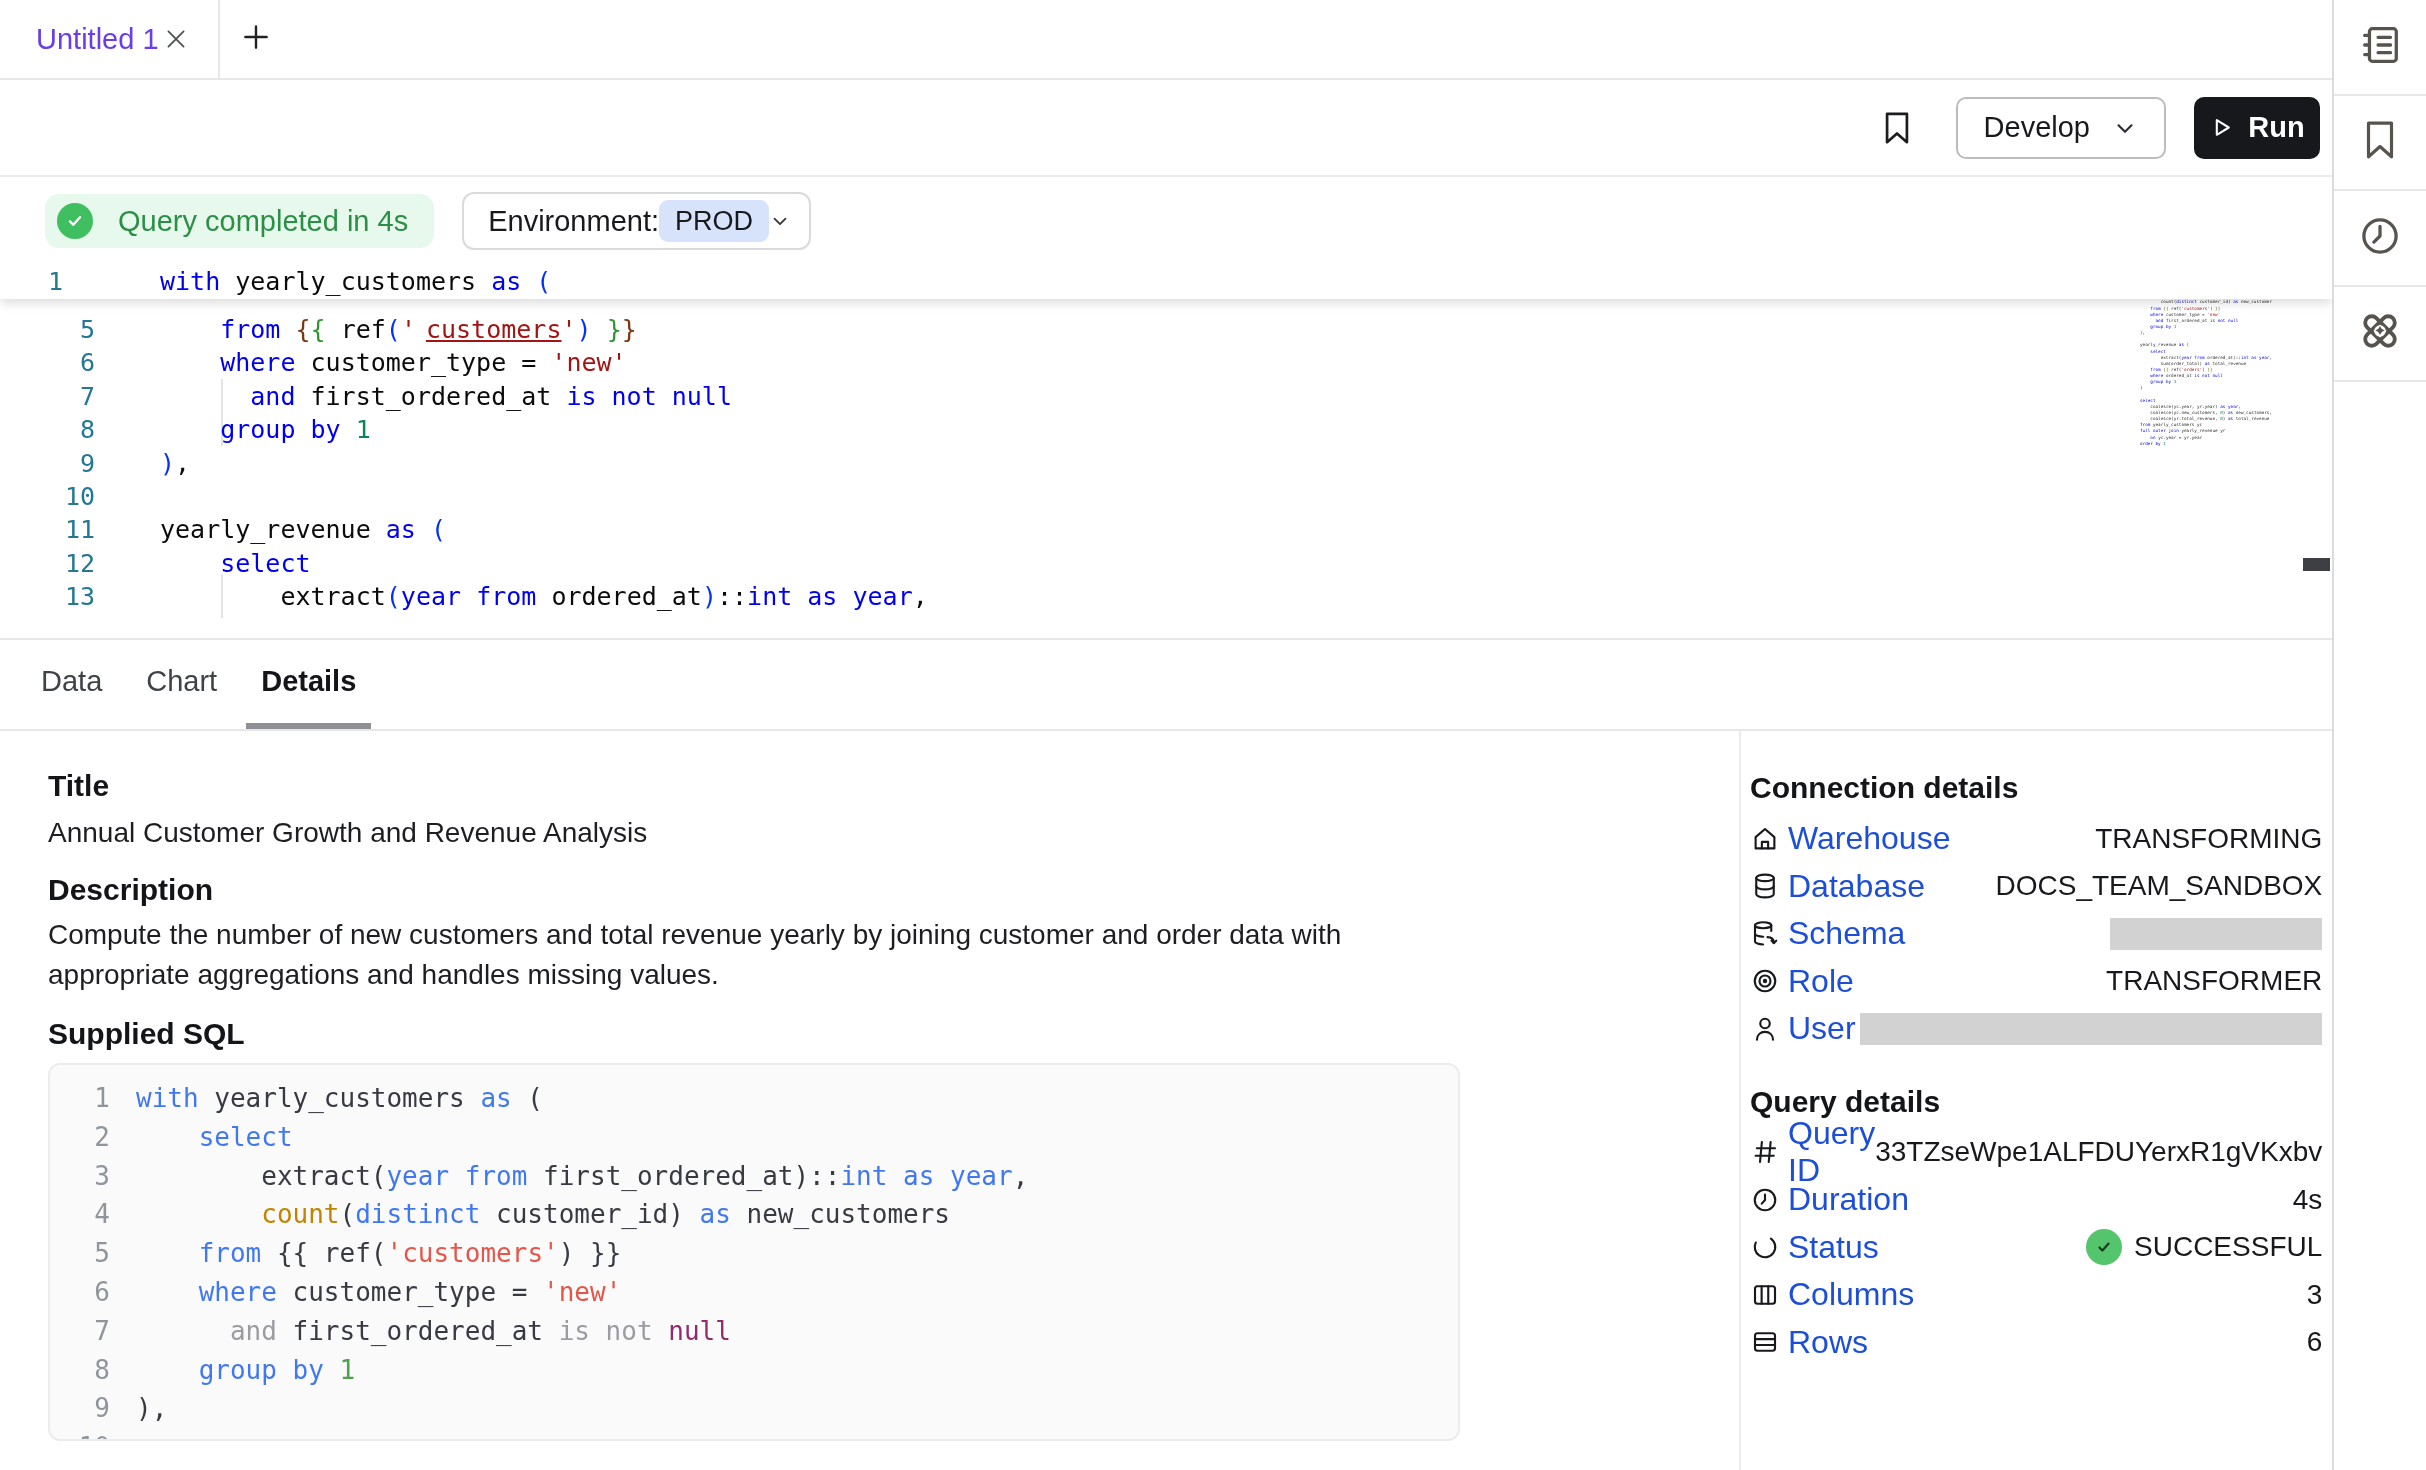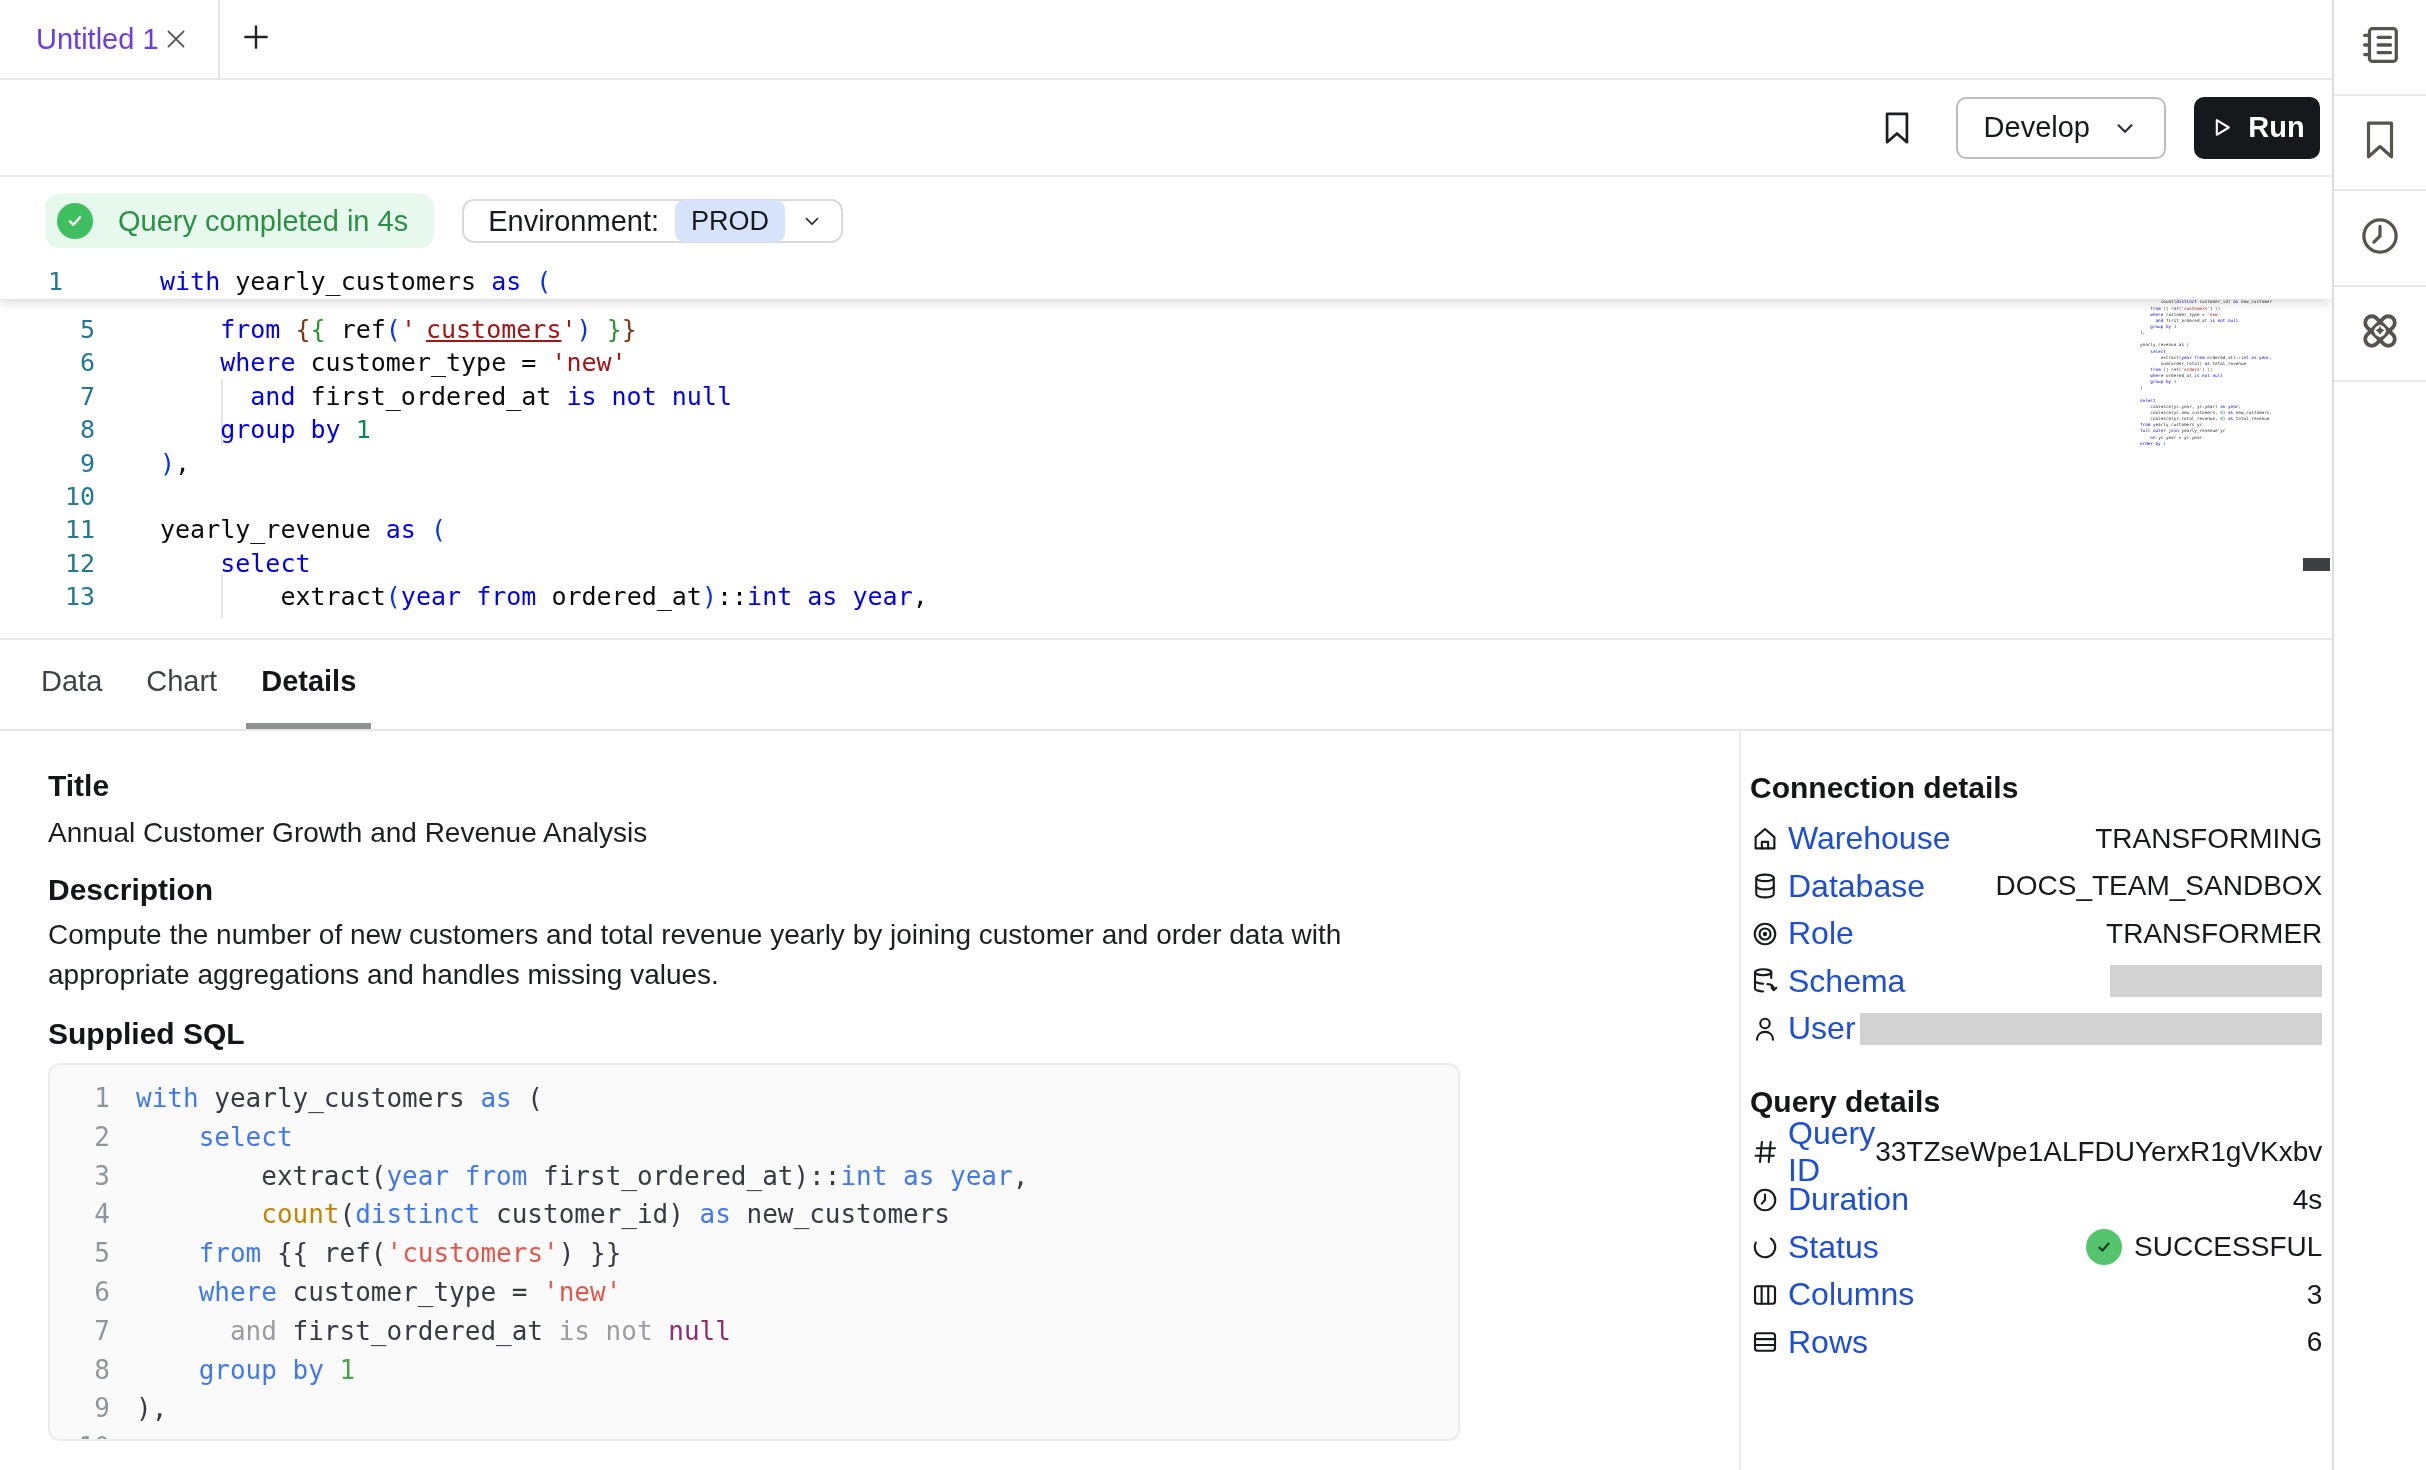--- a/index.html
+++ b/index.html
@@ -26,22 +26,22 @@
   .run-btn { height:62px; width:126px; background:#17181b; border-radius:10px; color:#fff;
              display:flex; align-items:center; justify-content:center; gap:14px;
              font-size:29px; font-weight:600; cursor:pointer; }
 
   
   .status-row { height:88px; flex:none; display:flex; align-items:center; padding-left:45px; gap:28px; }
   .pill-success { height:54px; background:#e7f8ec; border-radius:14px; display:flex; align-items:center;
                   gap:25px; padding:0 26px 0 12px; color:#2b9046; font-size:29px; font-weight:500; }
   .ok-circle { width:36px; height:36px; border-radius:50%; background:#3fbf5f; display:flex;
                align-items:center; justify-content:center; flex:none; }
-  .env-box { height:44px; border:2px solid #dadada; border-radius:12px; display:flex; align-items:center;
-             padding:0 18px 0 24px; gap:16px; font-size:29px; cursor:pointer; background:#fff; }
+  .env-box { height:58px; border:2px solid #dadada; border-radius:12px; display:flex; align-items:center;
+             padding:0 18px 0 24px; font-size:29px; cursor:pointer; background:#fff; }
   .prod-pill { background:#d7e3fb; border-radius:9px; height:42px; padding:0 16px; display:flex;
                align-items:center; font-size:27px; font-weight:400; }
 
   
   .editor { position:relative; height:375px; flex:none; border-bottom:2px solid #e7e7e7; overflow:hidden;
             font-family:"DejaVu Sans Mono", monospace; font-size:25px; background:#fff; }
   .ed-lines { position:absolute; top:48px; left:0; right:0; z-index:1; }
   .ed-row { display:flex; height:33.4px; line-height:33.4px; white-space:pre; }
   .ed-num { width:95px; flex:none; text-align:right; color:#237893; }
   .ed-code { margin-left:65px; white-space:pre; }
@@ -269,40 +269,40 @@
                   <path d="M5 5.5 V18.4 c0 1.5 3.1 2.7 7 2.7 s7-1.2 7-2.7 V5.5"></path>
                   <path d="M5 12 c0 1.5 3.1 2.7 7 2.7 s7-1.2 7-2.7"></path>
                 </svg>
               </span>
               <span class="dlabel">Database</span>
               <span class="dvalue">DOCS_TEAM_SANDBOX</span>
             </div>
             <div class="drow">
               <span class="dicon">
                 <svg viewBox="0 0 24 24" fill="none" stroke="currentColor" stroke-linecap="round" stroke-linejoin="round" stroke-width="1.7">
-                  <circle cx="12" cy="12" r="8.2"></circle>
-                  <circle cx="12" cy="12" r="4.4"></circle>
-                  <circle cx="12" cy="12" r="0.9" fill="currentColor"></circle>
-                </svg>
-              </span>
-              <span class="dlabel">Role</span>
-              <span class="dvalue">TRANSFORMER</span>
-            </div>
-            <div class="drow">
-              <span class="dicon">
-                <svg viewBox="0 0 24 24" fill="none" stroke="currentColor" stroke-linecap="round" stroke-linejoin="round" stroke-width="1.7">
                   <ellipse cx="10.5" cy="5" rx="6.5" ry="2.4"></ellipse>
                   <path d="M4 5 V11.8 c0 1.3 2.9 2.4 6.5 2.4 M4 11.8 V18 c0 1.3 2.9 2.4 6.5 2.4"></path>
                   <path d="M17 5 V9.5"></path>
                   <path d="M14 14.5 c3 0 5 1.6 5 4.6"></path>
                   <path d="M17.2 17.2 L19 19.3 L21 17.4"></path>
                 </svg>
               </span>
               <span class="dlabel">Schema</span>
               <div class="redact redact-value"></div>
+            </div>
+            <div class="drow">
+              <span class="dicon">
+                <svg viewBox="0 0 24 24" fill="none" stroke="currentColor" stroke-linecap="round" stroke-linejoin="round" stroke-width="1.7">
+                  <circle cx="12" cy="12" r="8.2"></circle>
+                  <circle cx="12" cy="12" r="4.4"></circle>
+                  <circle cx="12" cy="12" r="0.9" fill="currentColor"></circle>
+                </svg>
+              </span>
+              <span class="dlabel">Role</span>
+              <span class="dvalue">TRANSFORMER</span>
             </div>
             <div class="drow">
               <span class="dicon">
                 <svg viewBox="0 0 24 24" fill="none" stroke="currentColor" stroke-linecap="round" stroke-linejoin="round" stroke-width="1.7">
                   <circle cx="12" cy="7.6" r="3.8"></circle>
                   <path d="M5.6 20.6 c0-4 2.8-6.3 6.4-6.3 s6.4 2.3 6.4 6.3"></path>
                 </svg>
               </span>
               <span class="dlabel">User</span>
               <div class="redact redact-wide"></div>

